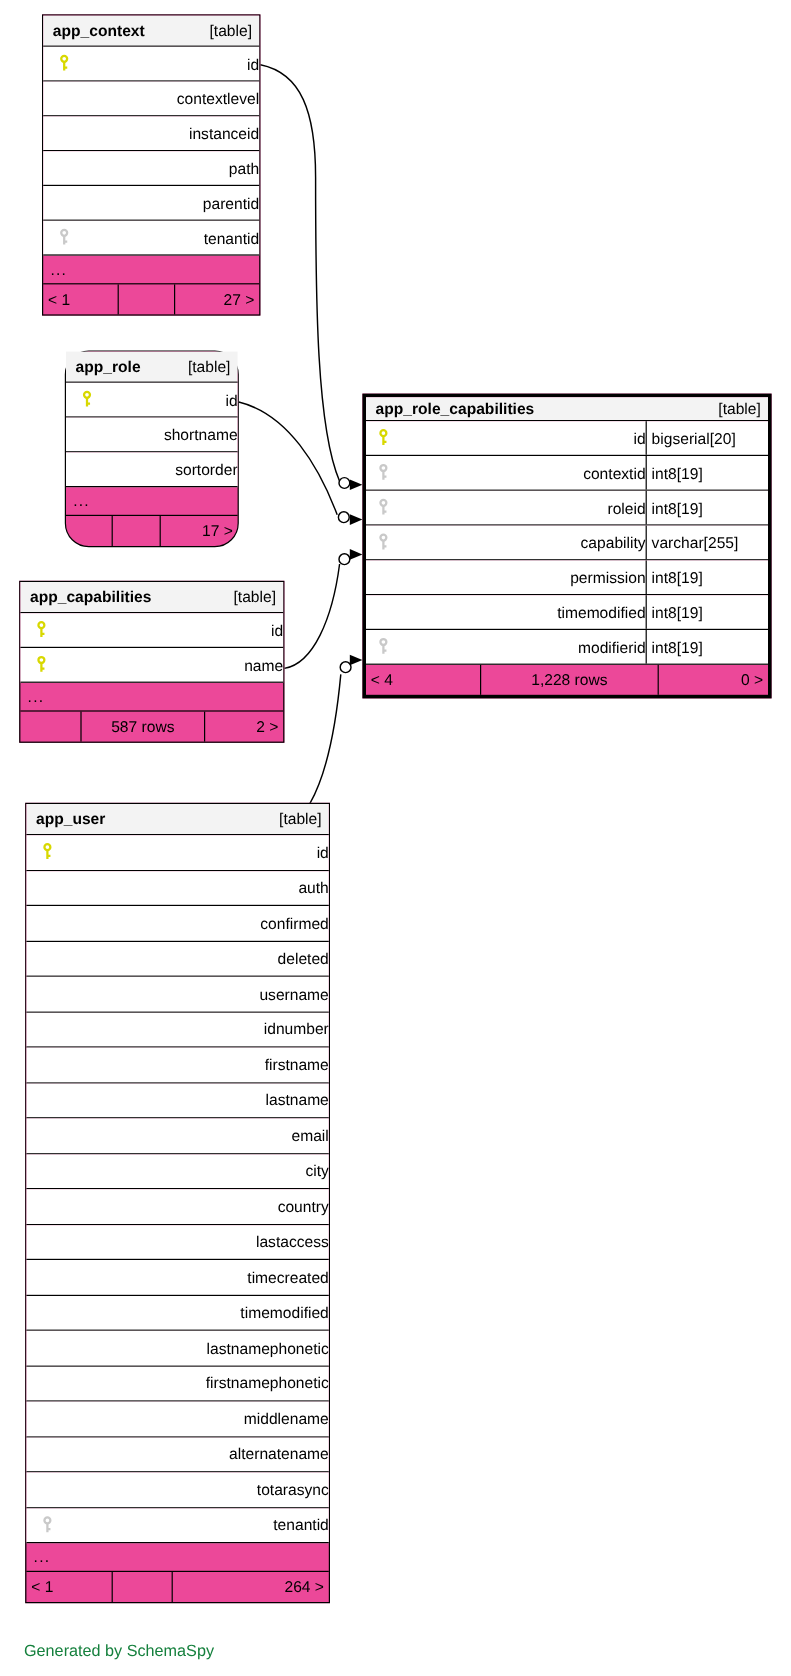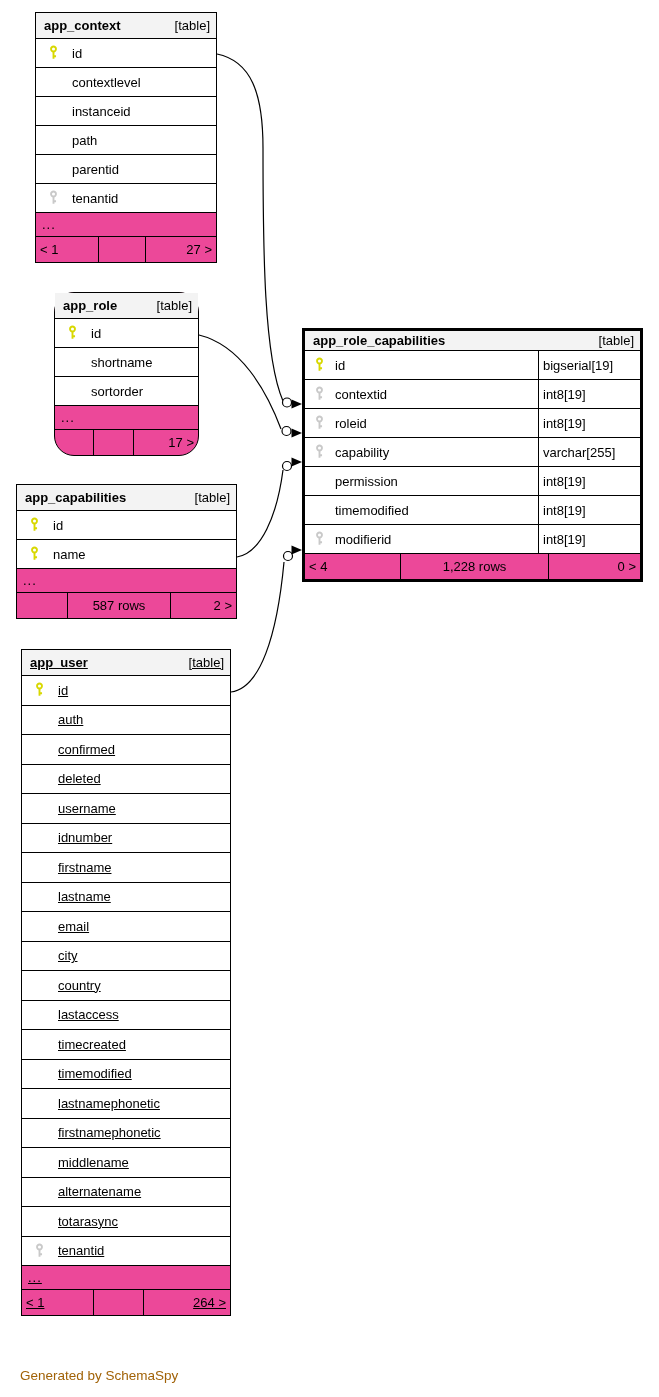--- a/index.html
+++ b/index.html
@@ -19,21 +19,21 @@
   .thead{
     display:flex;justify-content:space-between;align-items:center;
     background:var(--header-bg);border-bottom:1px solid var(--border);
     height:26px;box-sizing:border-box;padding:0 6px 0 8px;
   }
   .t-main .thead{height:20px;}
   .tname{font-weight:bold;font-size:13px;}
   .ttag{font-size:13px;}
   .crow{
     display:flex;align-items:center;height:29px;box-sizing:border-box;
-    border-bottom:1px solid var(--border);background:#fff;
+    border-bottom:1px solid var(--border);background:#fff;text-align:right;
   }
   .t-user .crow{height:29.5px;}
   .kslot{width:36px;box-sizing:border-box;padding-left:13px;display:flex;align-items:center;flex:0 0 auto;}
   .t-main .kslot{width:30px;padding-left:10px;}
   .kslot.key-primary{color:var(--key-primary);}
   .kslot.key-foreign{color:var(--key-foreign);}
   .kslot.key-none svg{visibility:hidden;}
   .cname{flex:1;white-space:nowrap;overflow:hidden;}
   .ctype{
     width:102px;box-sizing:border-box;border-left:1px solid var(--border);
@@ -47,27 +47,27 @@
   .tfoot span{display:flex;align-items:center;box-sizing:border-box;}
   .f1{padding-left:4px;border-right:1px solid var(--border);}
   .f2{justify-content:center;border-right:1px solid var(--border);}
   .f3{flex:1;justify-content:flex-end;padding-right:4px;}
   .t-context .f1{width:63px;} .t-context .f2{width:47px;}
   .t-role .f1{width:39px;}    .t-role .f2{width:40px;}
   .t-caps .f1{width:51px;}    .t-caps .f2{width:103px;}
   .t-main .f1{width:96px;}    .t-main .f2{width:148px;}
   .t-user .f1{width:72px;}    .t-user .f2{width:50px;}
   #edges{position:absolute;left:0;top:0;width:659px;height:1397px;pointer-events:none;}
-  .gen-note{position:absolute;left:20px;top:1368px;font-size:13.5px;color:#a16207;}
+  .gen-note{position:absolute;left:20px;top:1368px;font-size:13.5px;color:#15803d;}
   
   #t-context{left:35px;top:12px;width:182px;}
   #t-role{left:54px;top:292px;width:145px;border-radius:20px;}
   #t-caps{left:16px;top:484px;width:221px;}
   #t-main{left:302px;top:328px;width:341px;}
-  #t-user{left:21px;top:649px;width:210px;text-decoration:underline;}
+  #t-user{left:21px;top:669px;width:254px;}
 </style>
 </head>
 <body>
 
 <svg id="edges" viewBox="0 0 659 1397">
   <g>
     <path d="M 217,54 C 251,61 263,93 263,148 C 263,252 264,357 283,401" fill="none" stroke="#000" stroke-width="1.2"></path>
     <circle cx="287" cy="402.5" r="4.5" fill="#fff" stroke="#000" stroke-width="1.2"></circle>
     <polygon points="302,404 291.5,399.6 291.5,408.4" fill="#000"></polygon>
   </g>
@@ -239,21 +239,21 @@
   </div>
   <div>
       <div class="crow">
         <span class="kslot key-primary">
           <svg viewBox="0 0 12 22" width="9" height="16">
             <circle cx="6" cy="5.5" r="3.4" fill="none" stroke="currentColor" stroke-width="2.6"></circle>
             <path d="M6 9 L6 19 M6 15.5 L9.5 15.5" stroke="currentColor" stroke-width="2.6" fill="none"></path>
           </svg>
         </span>
         <span class="cname">id</span>
-        <span class="ctype">bigserial[19]</span>
+        <span class="ctype">bigserial[20]</span>
       </div>
       <div class="crow">
         <span class="kslot key-foreign">
           <svg viewBox="0 0 12 22" width="9" height="16">
             <circle cx="6" cy="5.5" r="3.4" fill="none" stroke="currentColor" stroke-width="2.6"></circle>
             <path d="M6 9 L6 19 M6 15.5 L9.5 15.5" stroke="currentColor" stroke-width="2.6" fill="none"></path>
           </svg>
         </span>
         <span class="cname">contextid</span>
         <span class="ctype">int8[19]</span>

